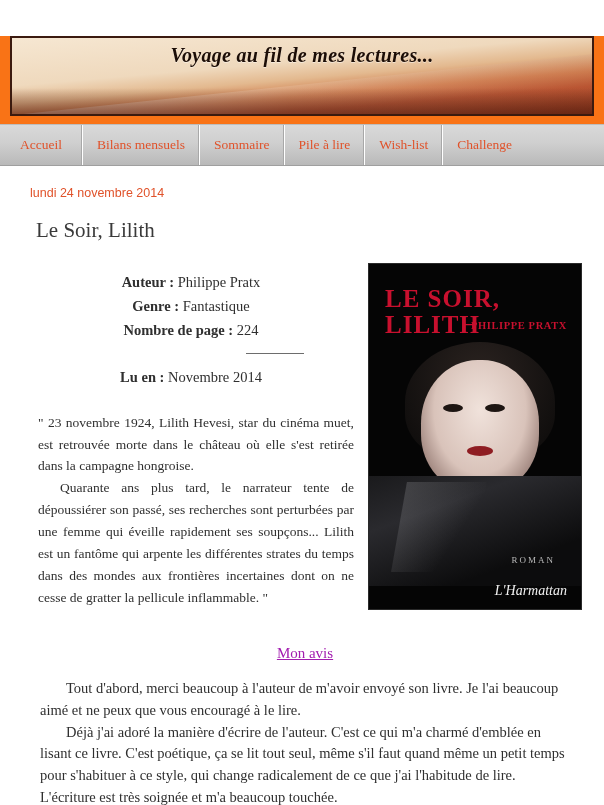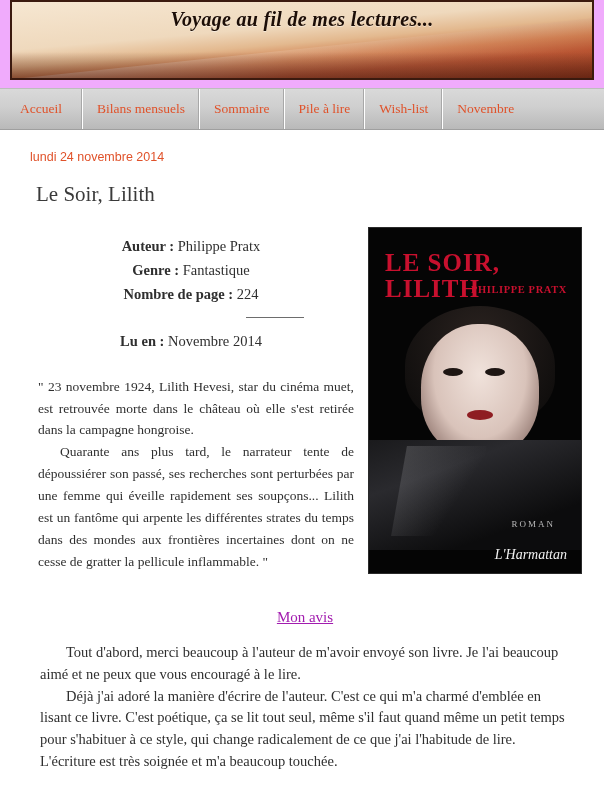--- a/index.html
+++ b/index.html
@@ -12,22 +12,23 @@
     overflow: hidden;
     background: #ffffff;
     font-family: "Liberation Serif", serif;
     color: #333333;
   }
 
   
   .banner {
     position: relative;
     height: 88px;
-    background: #f0abfc;
+    background: #f97316;
     overflow: hidden;
+    margin-top: 36px;
   }
   .banner-inner {
     position: absolute;
     left: 10px;
     right: 10px;
     top: 0;
     bottom: 8px;
     border: 2px solid #3b1a0f;
     background: linear-gradient(175deg, #f6e7d2 0%, #efd9bd 38%, #e3b98f 52%, #cf7a4a 66%, #b94f2a 78%, #8f3418 100%);
     overflow: hidden;
@@ -319,21 +320,21 @@
   <div class="nav-item">
     <span>Sommaire</span>
   </div>
   <div class="nav-item">
     <span>Pile à lire</span>
   </div>
   <div class="nav-item">
     <span>Wish-list</span>
   </div>
   <div class="nav-item">
-    <span>Novembre</span>
+    <span>Challenge</span>
   </div>
 </nav>
 
 <div class="content">
 
   <div class="post-date">lundi 24 novembre 2014</div>
   <h1 class="post-title">Le Soir, Lilith</h1>
 
   <div class="post-body">
 

